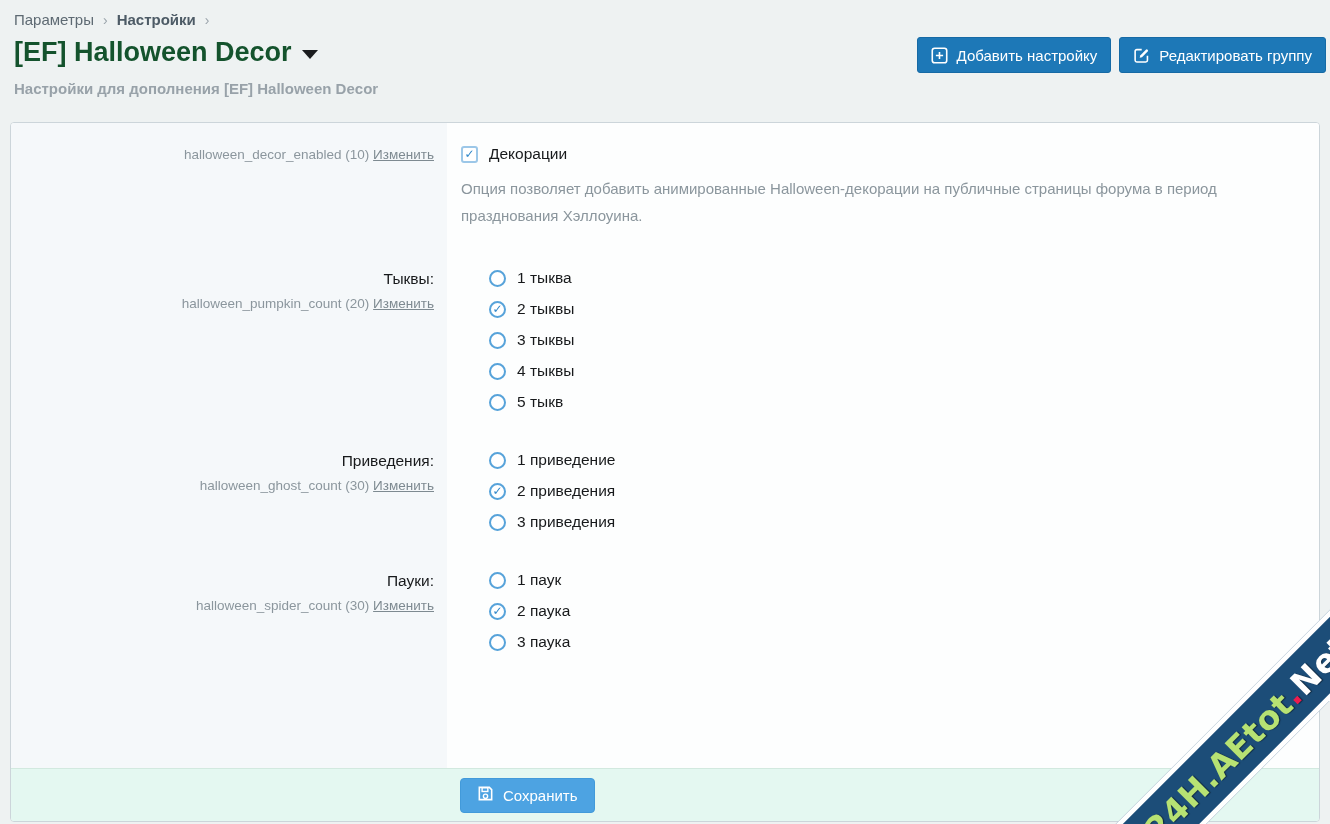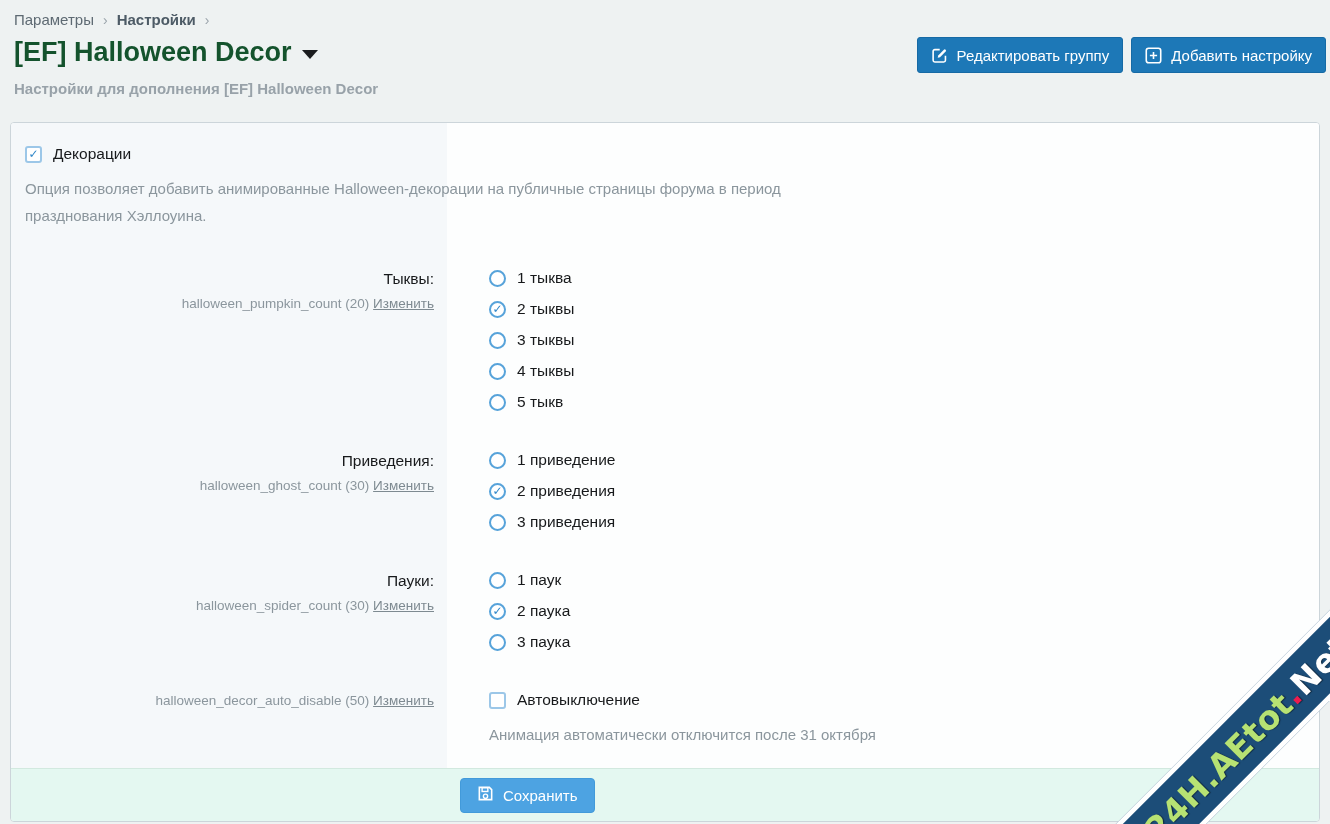--- a/index.html
+++ b/index.html
@@ -110,44 +110,47 @@
 
   <div class="title-row">
     <div class="page-title">
       <span>[EF] Halloween Decor</span>
       <span class="caret-down"></span>
     </div>
     <div class="hbuttons">
       <button class="btn-primary">
         <span>
           <svg width="17" height="17" viewBox="0 0 16 16">
+              <rect x="1.2" y="1.2" width="13.6" height="13.6" rx="2.2" fill="none" stroke="#fff" stroke-width="1.5"></rect>
+              <path d="M8 4.6v6.8M4.6 8h6.8" stroke="#fff" stroke-width="1.5" fill="none"></path>
+            </svg>
+        </span>
+        <span>Добавить настройку</span>
+      </button>
+      <button class="btn-primary">
+        <span>
+          <svg width="17" height="17" viewBox="0 0 16 16">
               <path d="M13.6 8.2v4.3a1.6 1.6 0 0 1-1.6 1.6H3.6A1.6 1.6 0 0 1 2 12.5V4.1a1.6 1.6 0 0 1 1.6-1.6h4.6" fill="none" stroke="#fff" stroke-width="1.5"></path>
               <path d="M6.3 10.1l2.2-.5 5.3-5.3a1.2 1.2 0 0 0-1.7-1.7L6.8 7.9z" fill="#fff"></path>
             </svg>
         </span>
         <span>Редактировать группу</span>
       </button>
-      <button class="btn-primary">
-        <span>
-          <svg width="17" height="17" viewBox="0 0 16 16">
-              <rect x="1.2" y="1.2" width="13.6" height="13.6" rx="2.2" fill="none" stroke="#fff" stroke-width="1.5"></rect>
-              <path d="M8 4.6v6.8M4.6 8h6.8" stroke="#fff" stroke-width="1.5" fill="none"></path>
-            </svg>
-        </span>
-        <span>Добавить настройку</span>
-      </button>
     </div>
   </div>
 
   <div class="page-subtitle">Настройки для дополнения [EF] Halloween Decor</div>
 </div>
 
 <div class="panel">
   <div class="panel-body" id="options-list">
       <div class="option-row">
+        <div class="cell-left">
+          <div class="control-ref"><span>halloween_decor_enabled (10) </span><a class="edit-link">Изменить</a></div>
+        </div>
         <div class="cell-right">
           <label class="choice">
             <span class="cb-box checked">
               <span class="mark">✓</span>
             </span>
             <span>Декорации</span>
           </label>
           <div class="option-desc">Опция позволяет добавить анимированные Halloween-декорации на публичные страницы форума в период празднования Хэллоуина.</div>
         </div>
       </div>
@@ -222,32 +225,20 @@
               <span class="radio-box checked">
                 <span class="mark">✓</span>
               </span>
               <span>2 паука</span>
             </label>
             <label class="choice">
               <span class="radio-box"></span>
               <span>3 паука</span>
             </label>
           </div>
-        </div>
-      </div>
-      <div class="option-row">
-        <div class="cell-left">
-          <div class="control-ref"><span>halloween_decor_auto_disable (50) </span><a class="edit-link">Изменить</a></div>
-        </div>
-        <div class="cell-right">
-          <label class="choice">
-            <span class="cb-box"></span>
-            <span>Автовыключение</span>
-          </label>
-          <div class="option-desc">Анимация автоматически отключится после 31 октября</div>
         </div>
       </div>
     </div>
   <div class="panel-footer">
     <button class="save-btn">
       <span>
         <svg width="17" height="17" viewBox="0 0 16 16">
             <path d="M2.2 2.2h9.4l2.2 2.2v9.4H2.2z" fill="none" stroke="#fff" stroke-width="1.5"></path>
             <rect x="4.8" y="2.5" width="5.4" height="3.6" fill="none" stroke="#fff" stroke-width="1.3"></rect>
             <circle cx="8" cy="10.6" r="2" fill="none" stroke="#fff" stroke-width="1.3"></circle>

